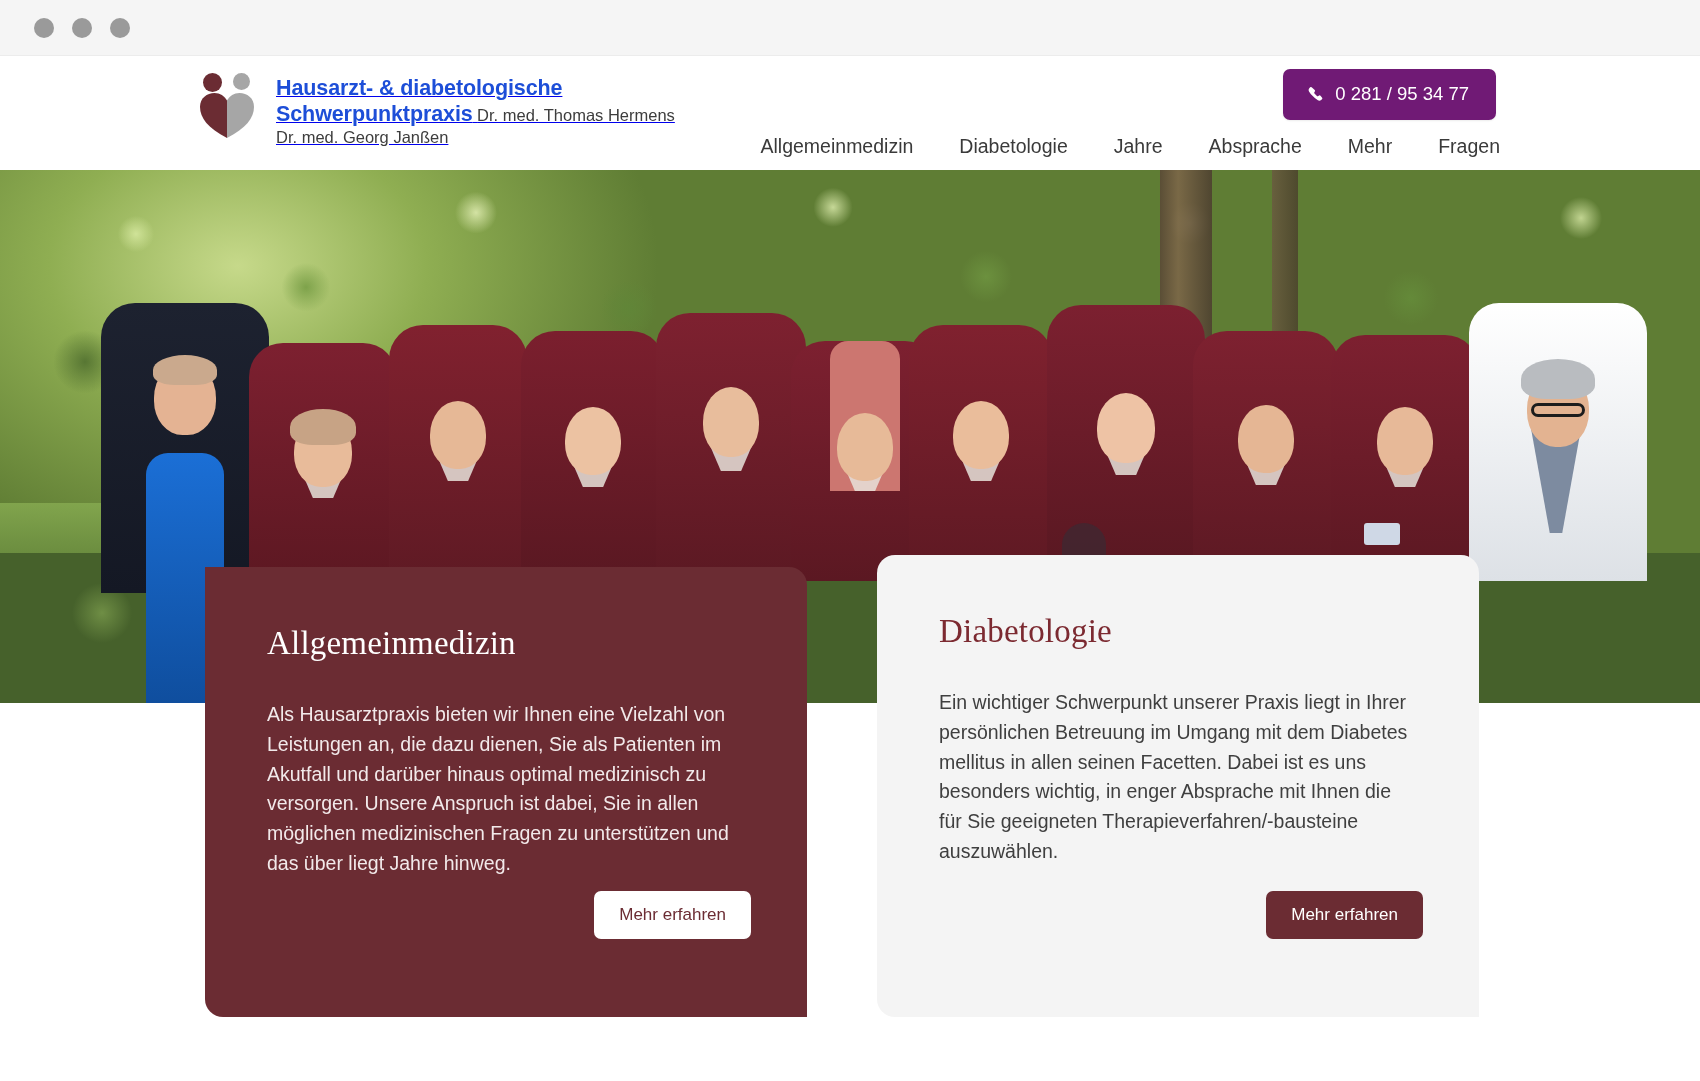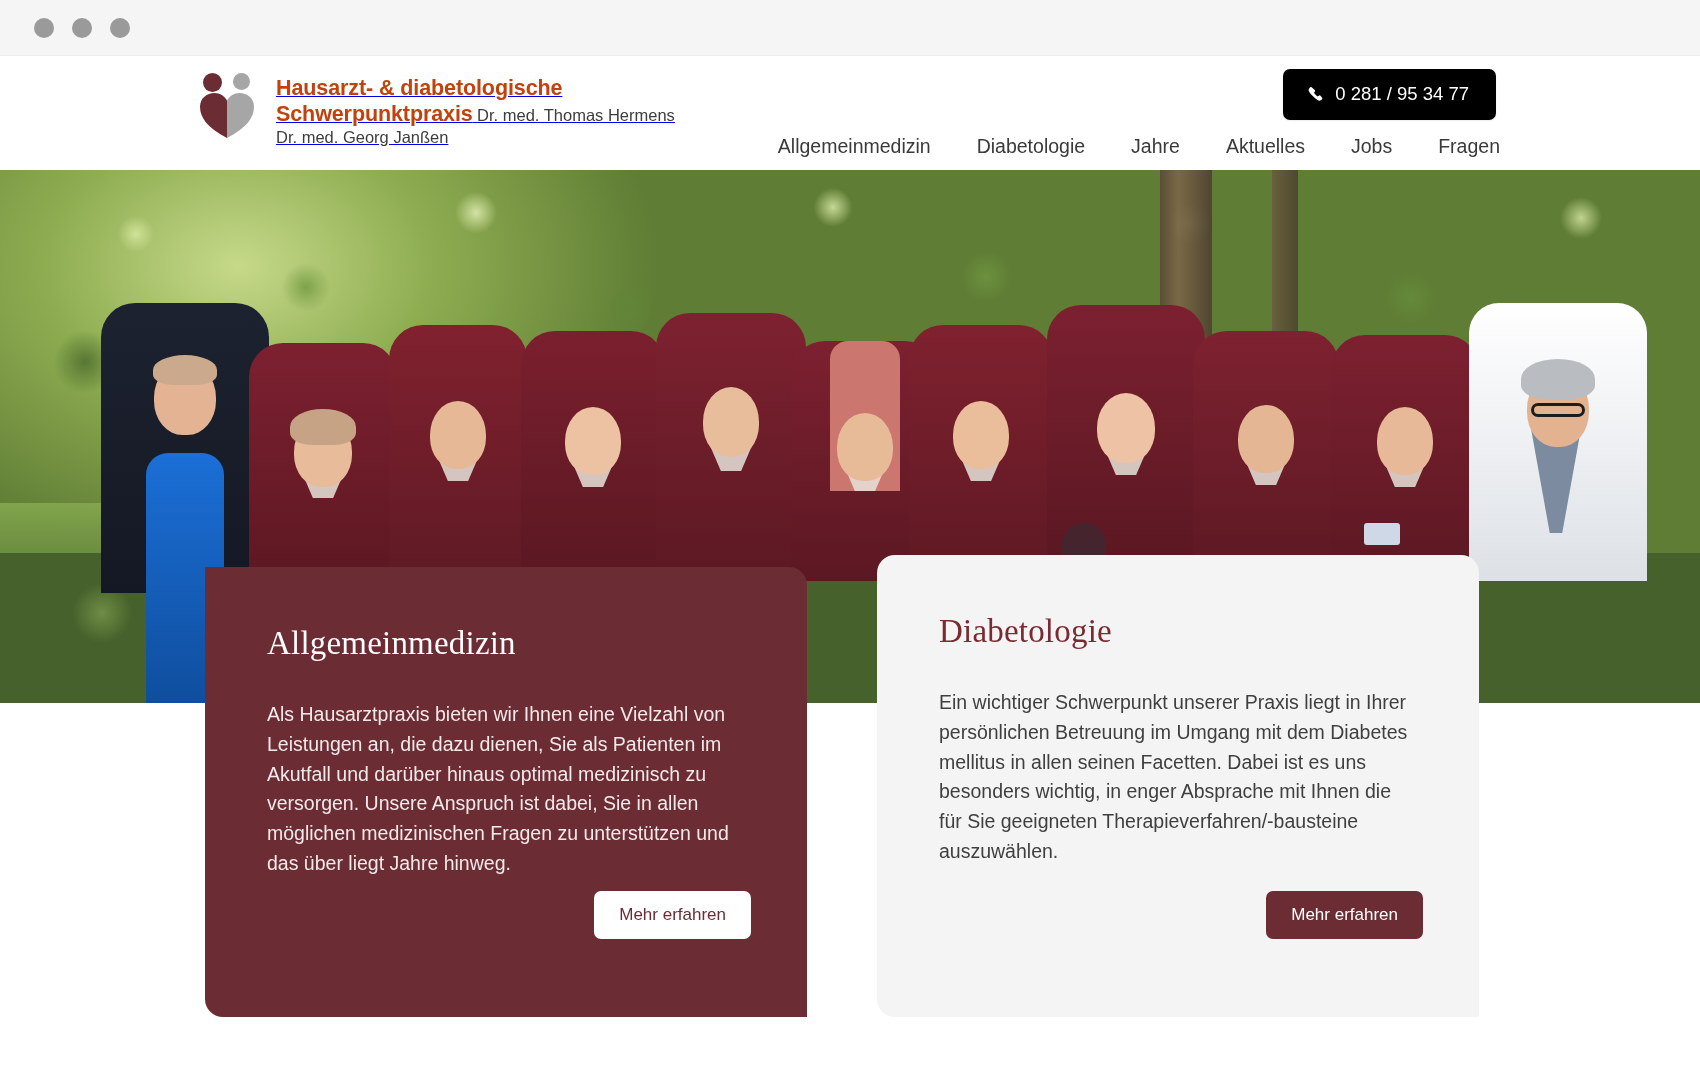--- a/index.html
+++ b/index.html
@@ -25,39 +25,39 @@
   .header {
     position:relative;
     height:114px;
     background:#ffffff;
     width:100%;
   }
   .brand { position:absolute; left:196px; top:16px; display:flex; align-items:flex-start; }
   .logo-mark { width:62px; height:68px; margin-right:18px; flex:none; }
   .brand-text { padding-top:3px; }
   .brand-title {
-    color:#c2410c;
+    color:#1d4ed8;
     font-size:21.5px;
     font-weight:bold;
     line-height:1.22;
     letter-spacing:-0.1px;
     white-space:pre-line;
   }
   .brand-sub {
     color:#3d3d3d;
     font-size:16.5px;
     line-height:1.33;
     margin-top:4px;
     white-space:pre-line;
   }
 
   .phone-btn {
     position:absolute;
     right:204px; top:13px;
-    background:#000000;
+    background:#701a75;
     color:#ffffff;
     border-radius:7px;
     padding:14px 27px 15px 25px;
     font-size:18.5px;
     display:flex; align-items:center;
     cursor:pointer;
     border:none;
     font-family:"Liberation Sans", sans-serif;
     box-shadow:0 1px 2px rgba(0,0,0,.08);
   }
@@ -247,22 +247,22 @@
         <path fill="#ffffff" d="M3.65 1.2a1.1 1.1 0 0 0-1.5.1L1.3 2.2C.5 3 .4 4.3 1 5.4a18 18 0 0 0 4 4.9 18 18 0 0 0 4.9 4c1.1.6 2.4.5 3.2-.3l.9-.85a1.1 1.1 0 0 0 .1-1.5l-1.6-1.9a1.1 1.1 0 0 0-1.4-.25l-1.2.7a.6.6 0 0 1-.7-.06 12 12 0 0 1-1.5-1.4 12 12 0 0 1-1.4-1.5.6.6 0 0 1-.05-.7l.7-1.2a1.1 1.1 0 0 0-.25-1.4L3.65 1.2Z"></path>
       </svg>
     </span>
     <span>0 281 / 95 34 77</span>
   </button>
 
   <nav class="nav">
     <a href="#">Allgemeinmedizin</a>
     <a href="#">Diabetologie</a>
     <a href="#">Jahre</a>
-    <a href="#">Aktuelles</a>
-    <a href="#">Jobs</a>
+    <a href="#">Absprache</a>
+    <a href="#">Mehr</a>
     <a href="#">Fragen</a>
   </nav>
 </header>
 
 <section class="hero">
   <div class="hero-photo">
     <div class="sky"></div>
     <div class="foliage"></div>
     <div class="shed"></div>
     <div class="trunk"></div>

